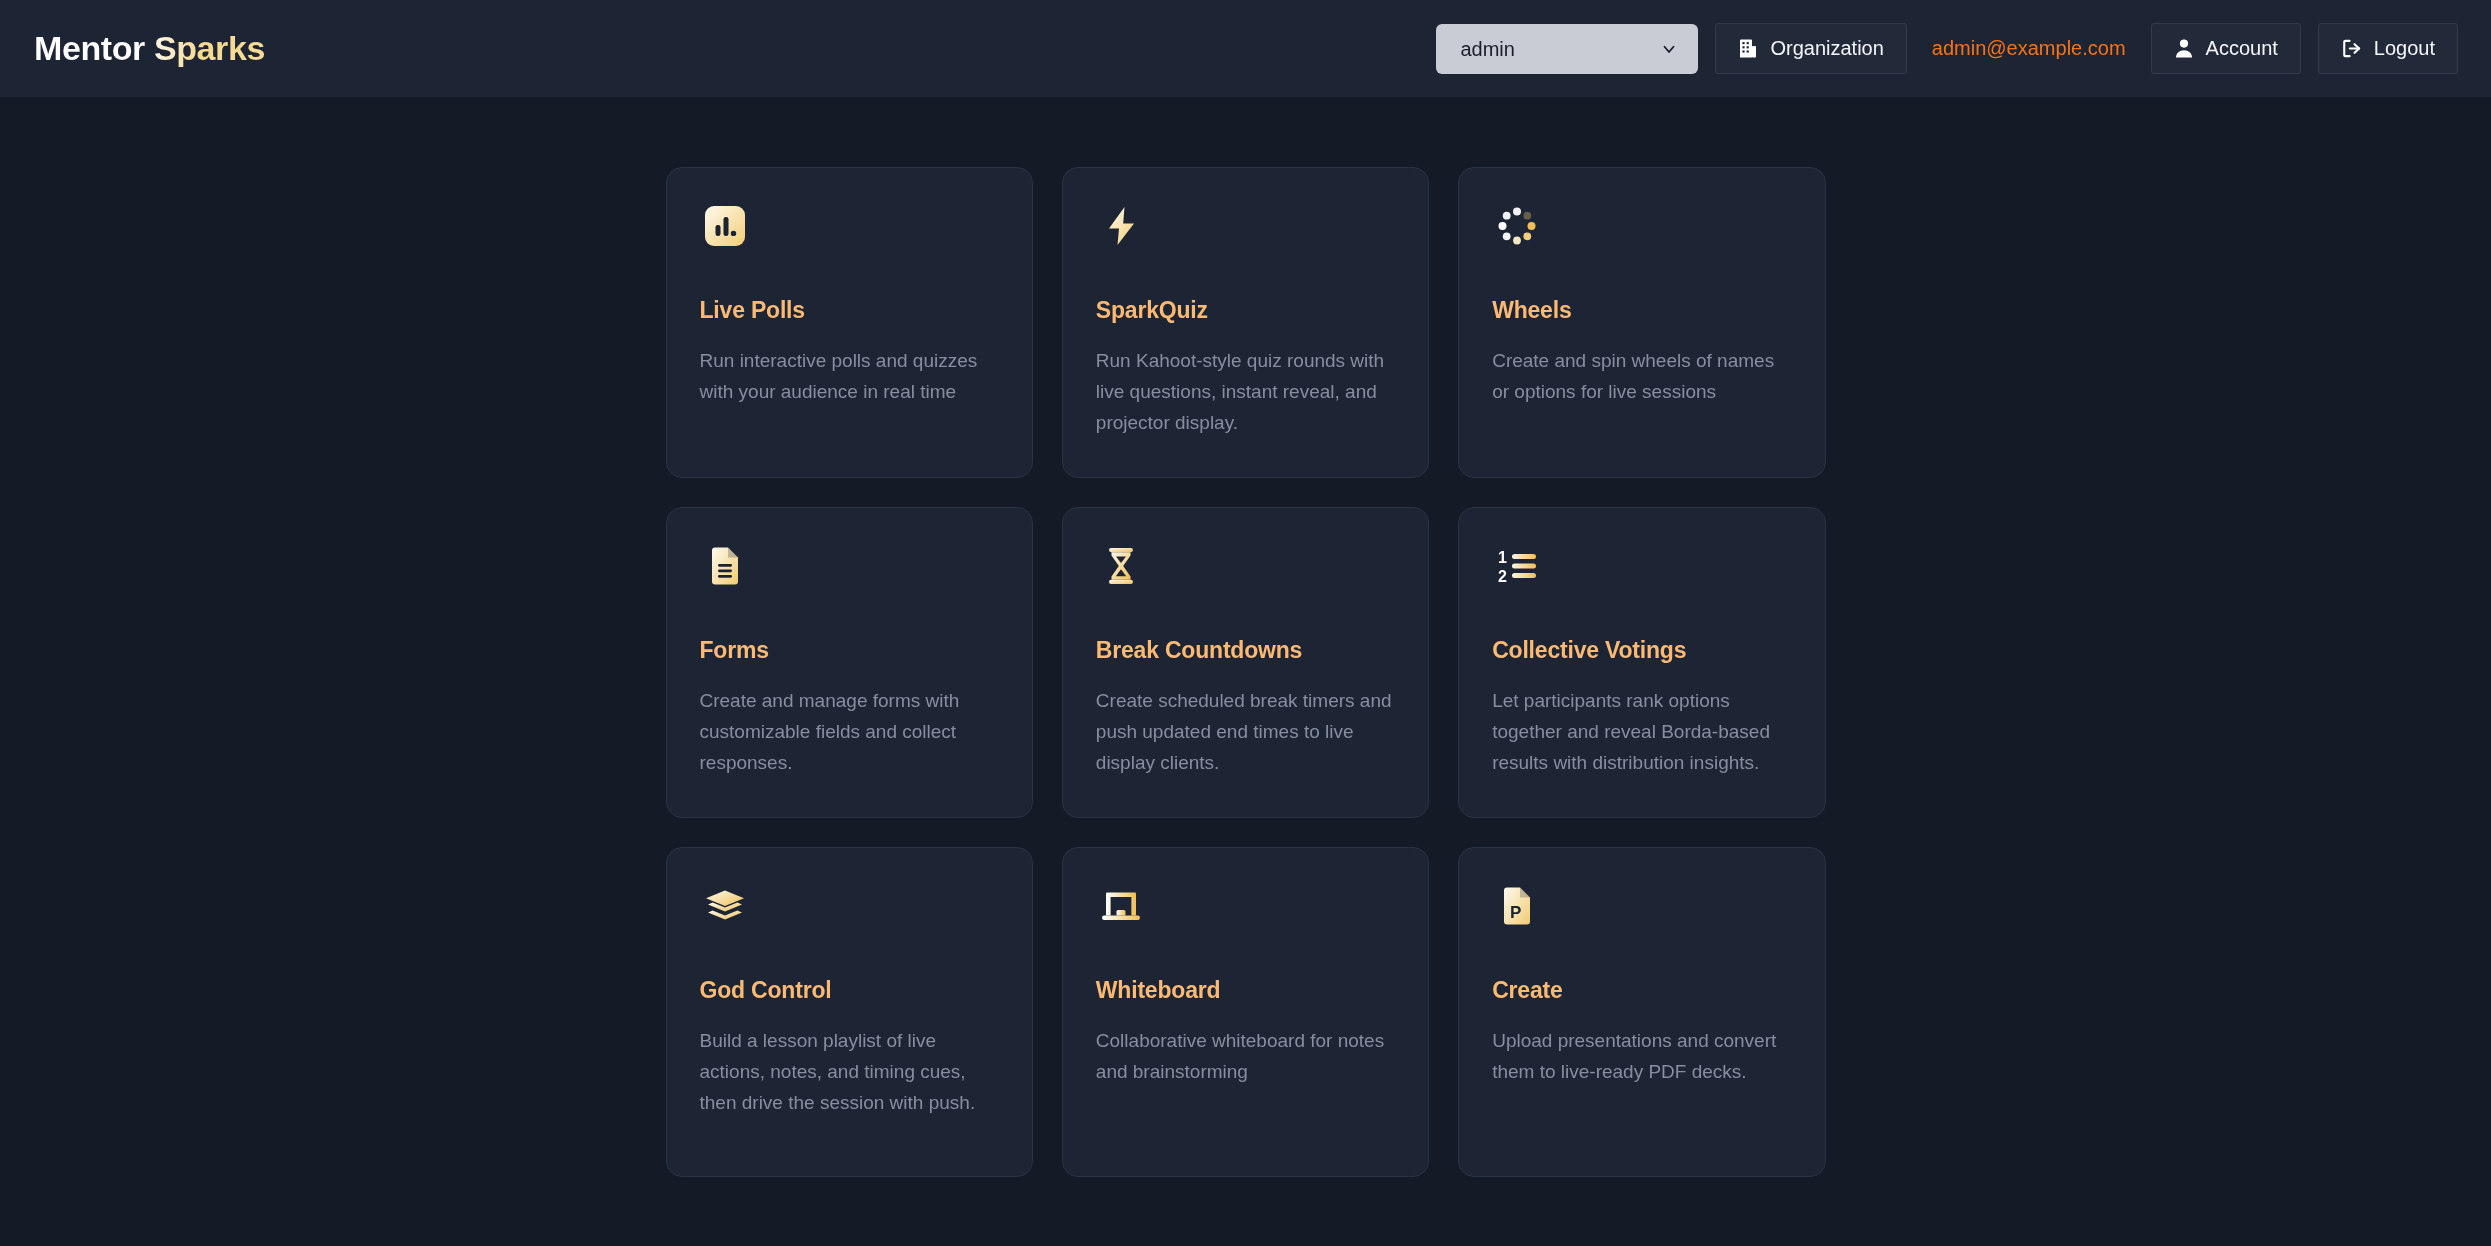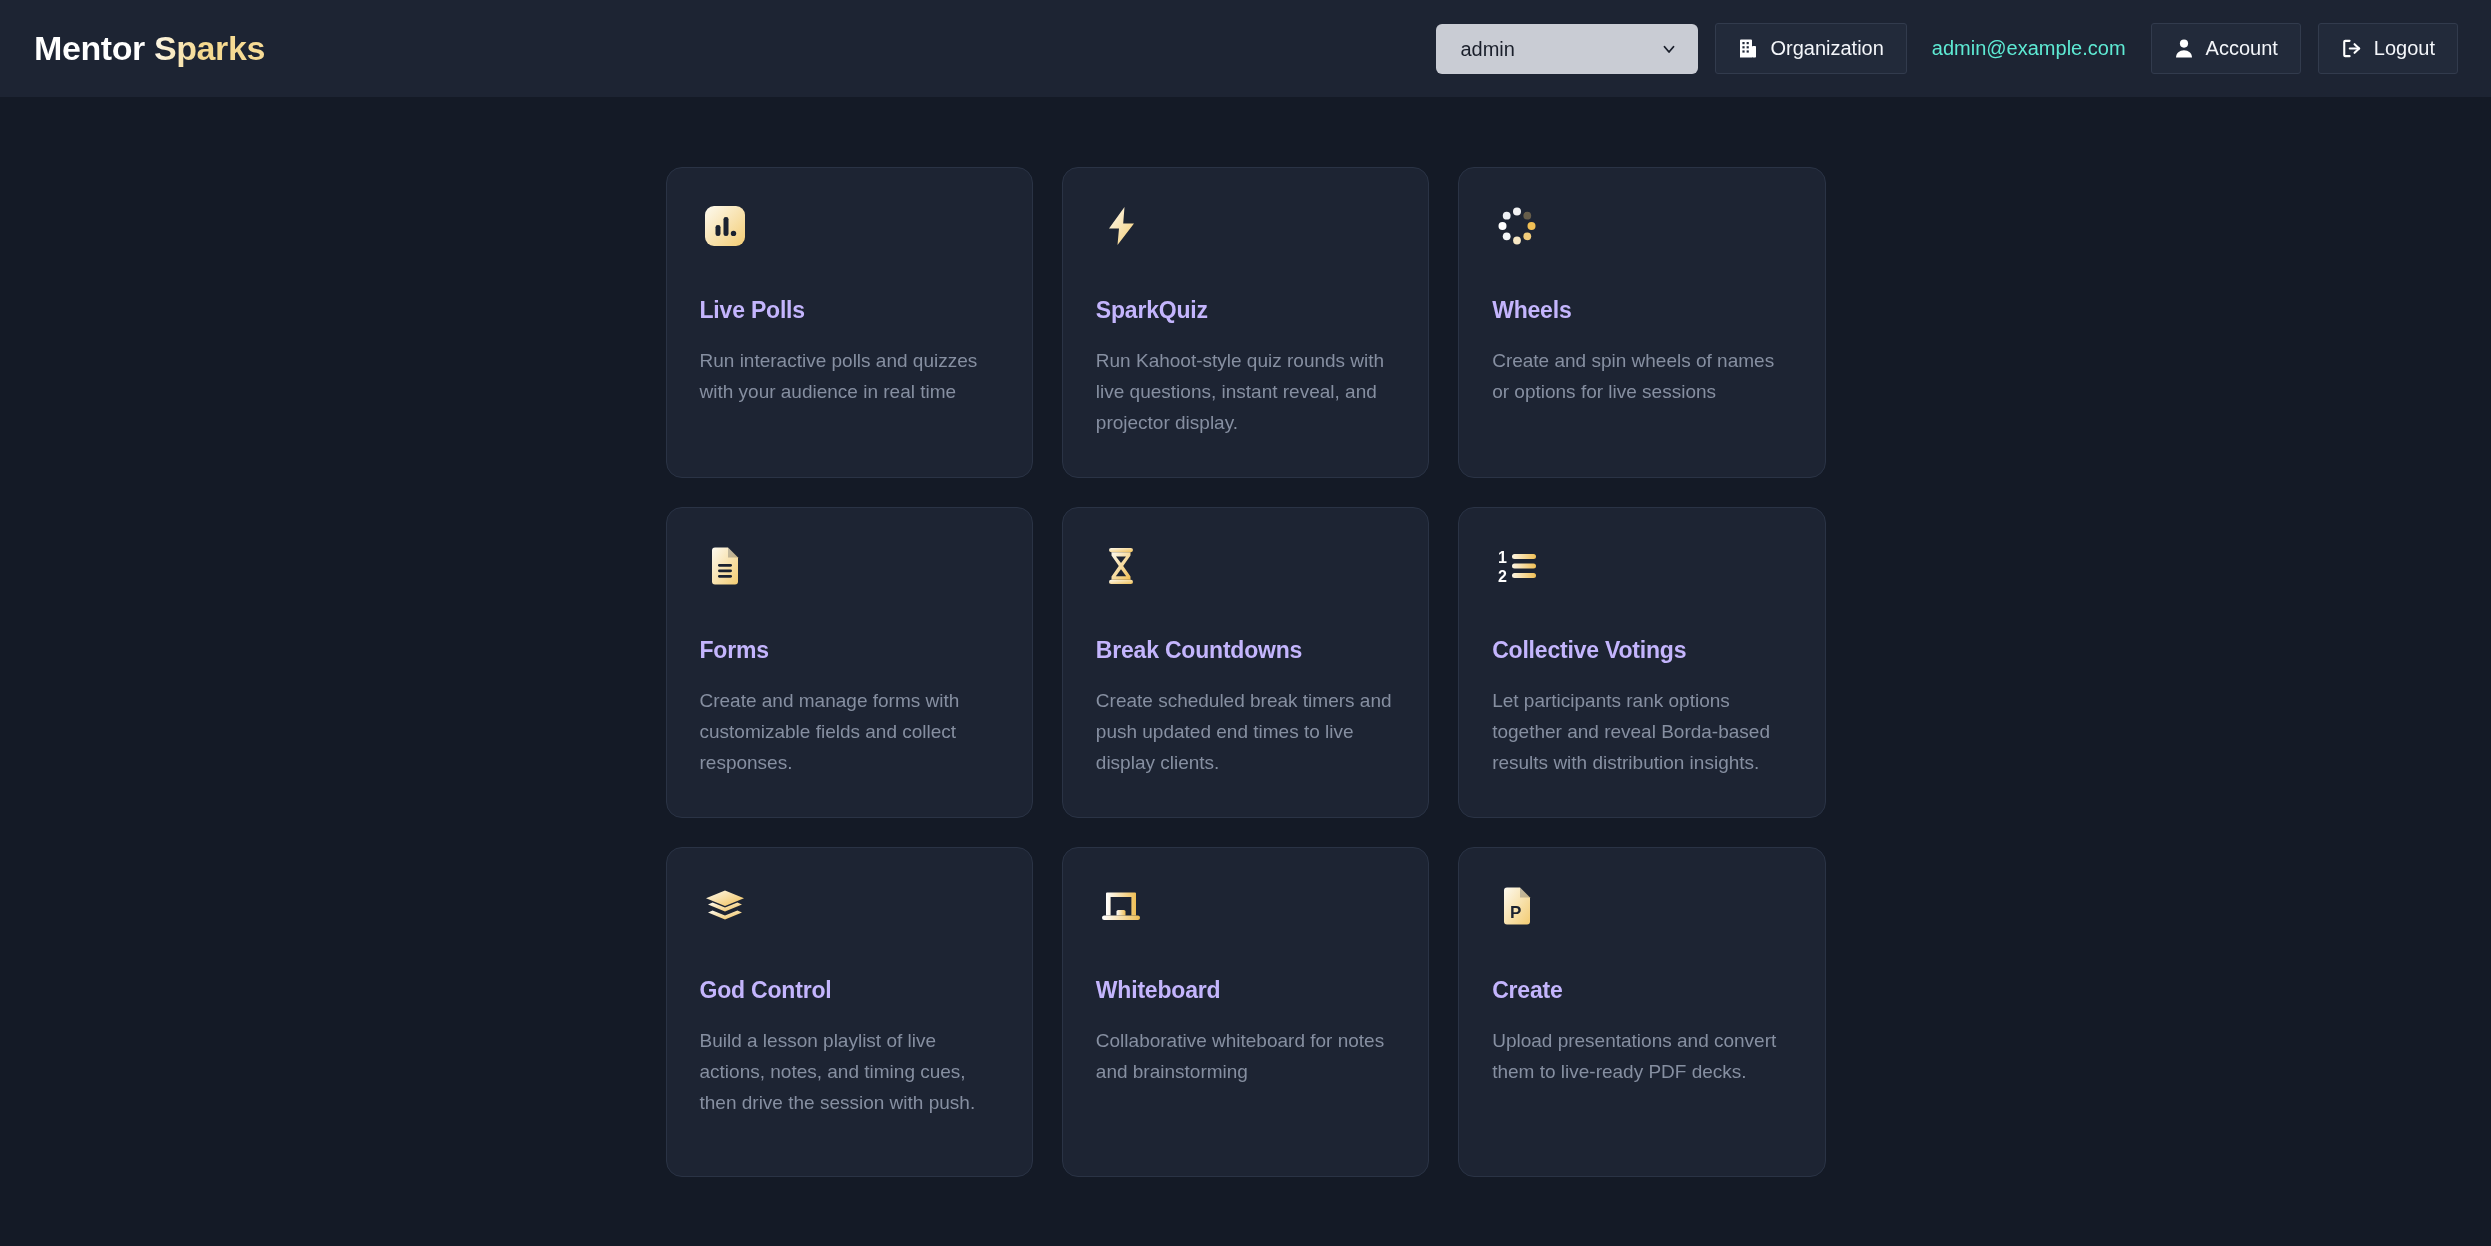--- a/index.html
+++ b/index.html
@@ -76,21 +76,21 @@
     border: 1px solid #323b4d;
     color: #f4f6fa;
     font-size: 20px;
     cursor: pointer;
     white-space: nowrap;
     font-family: "Liberation Sans", sans-serif;
   }
 
   .hemail {
     font-size: 20px;
-    color: #5eead4;
+    color: #f97316;
     padding: 0 8px;
     white-space: nowrap;
   }
 
   
   .main {
     width: 1160px;
     margin: 0 auto;
     padding-top: 70px;
   }
@@ -125,21 +125,21 @@
     display: flex;
     align-items: center;
     justify-content: center;
     margin-bottom: 46px;
   }
   .card-icon svg { display: block; }
 
   .card-title {
     font-size: 23px;
     font-weight: 700;
-    color: #c4b5fd;
+    color: #fdba74;
     letter-spacing: -0.2px;
     margin-bottom: 22px;
   }
 
   .card-desc {
     font-size: 19px;
     line-height: 1.62;
     color: #868fa1;
     max-width: 300px;
   }

